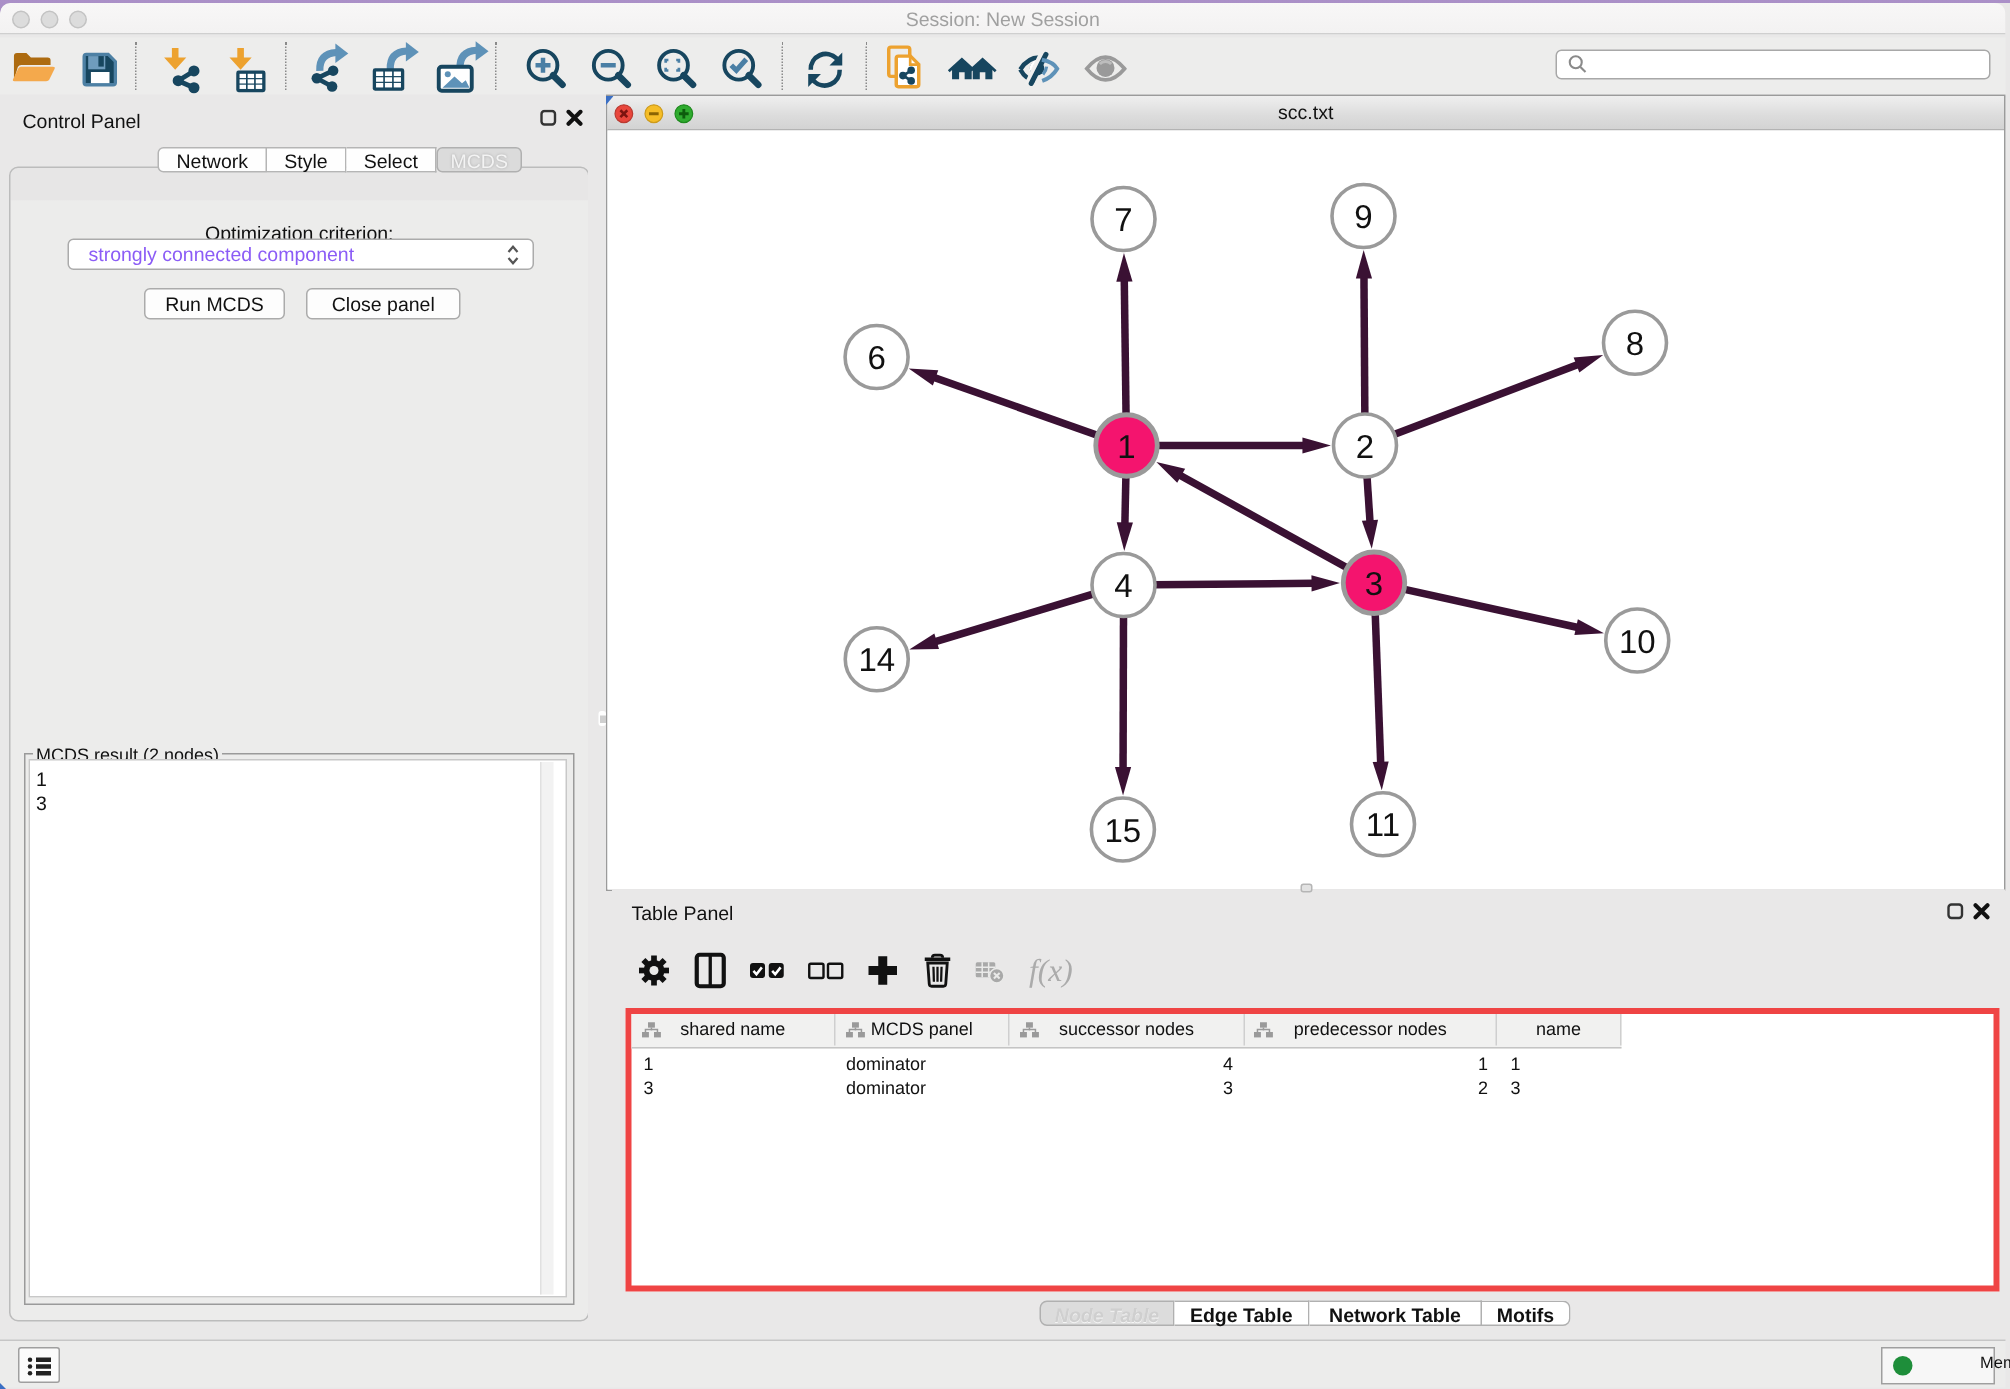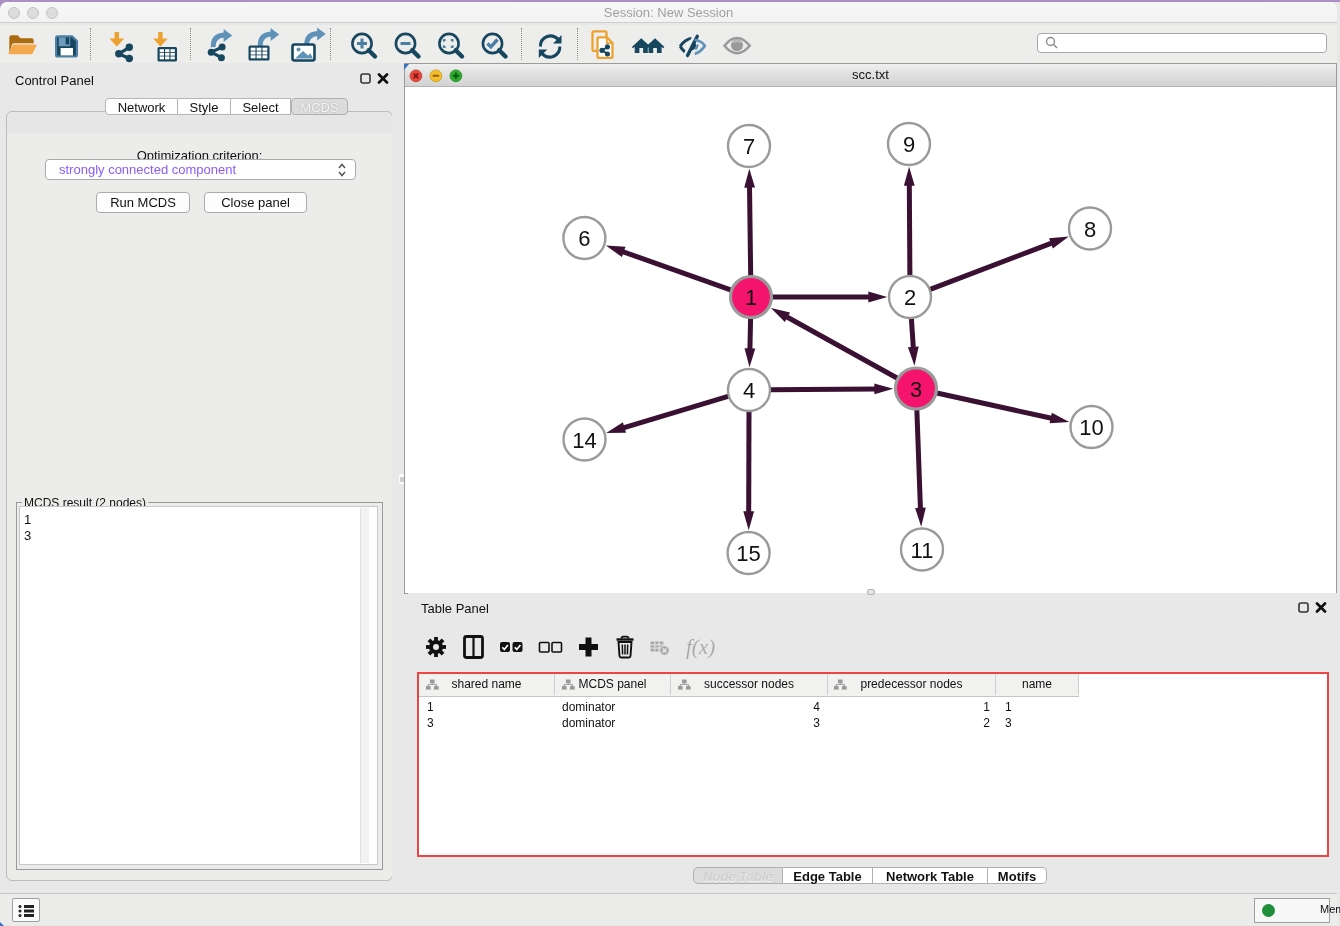--- a/index.html
+++ b/index.html
@@ -37,21 +37,21 @@
 
 #vsplit{position:absolute;left:392px;top:61px;width:12px;height:832px;background:#e9e8e8;}
 
 #net{position:absolute;left:404px;top:61px;width:933px;height:531px;background:#fff;border:1px solid #9b9b9b;box-sizing:border-box;}
 #net-title{position:absolute;left:0;top:0;width:931px;height:22px;
  background:linear-gradient(180deg,#efefef,#dcdcdc 60%,#d3d3d3);border-bottom:1px solid #b3b3b3;}
 #net-title .tt{position:absolute;top:3px;width:100%;text-align:center;font-size:13px;color:#111;}
 #net-canvas{position:absolute;left:0;top:23px;width:931px;height:506px;background:#fff;}
 
 #tp{position:absolute;left:408px;top:591px;width:929px;height:300px;background:#e9e8e8;}
-#tp-table{position:absolute;left:9px;top:79px;width:908px;height:181px;background:#fff;border:2px solid #ef4444;}
+#tp-table{position:absolute;left:9px;top:79px;width:908px;height:181px;background:#fff;border:4px solid #ef4444;}
 #tp-header{position:absolute;left:0;top:0;width:660px;height:22px;background:#f1f1f0;border-bottom:1px solid #c4c4c4;font-size:12px;color:#111;}
 .hcell{position:absolute;top:0;height:21px;line-height:21px;text-align:center;border-right:1px solid #cfcfcf;}
 .trow{position:absolute;font-size:12px;color:#111;height:16px;line-height:16px;}
 #tp-tabs{position:absolute;left:285px;top:274px;height:19px;}
 .btab{position:relative;float:left;height:17px;line-height:17px;background:#fff;border:1px solid #b0b0b0;border-left:none;
  font-size:13px;font-weight:700;color:#111;text-align:center;box-sizing:border-box;}
 .btab.first{border-left:1px solid #b0b0b0;border-radius:5px 0 0 5px;background:#dcdcdc;color:#cfcfcf;text-shadow:0 1px 0 #f5f5f5;}
 .btab.last{border-radius:0 5px 5px 0;}
 
 #status{position:absolute;left:0;top:891px;width:1337px;height:31px;background:#ececeb;border-top:1px solid #c6c6c6;}

